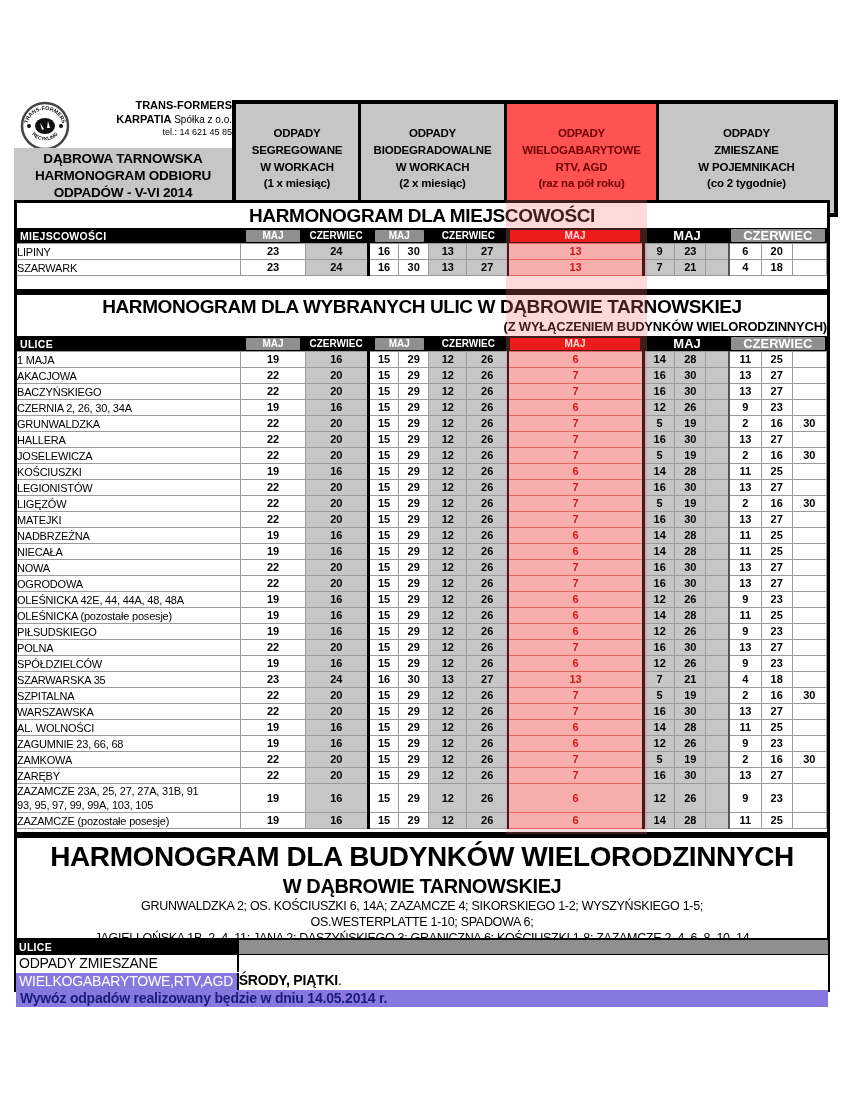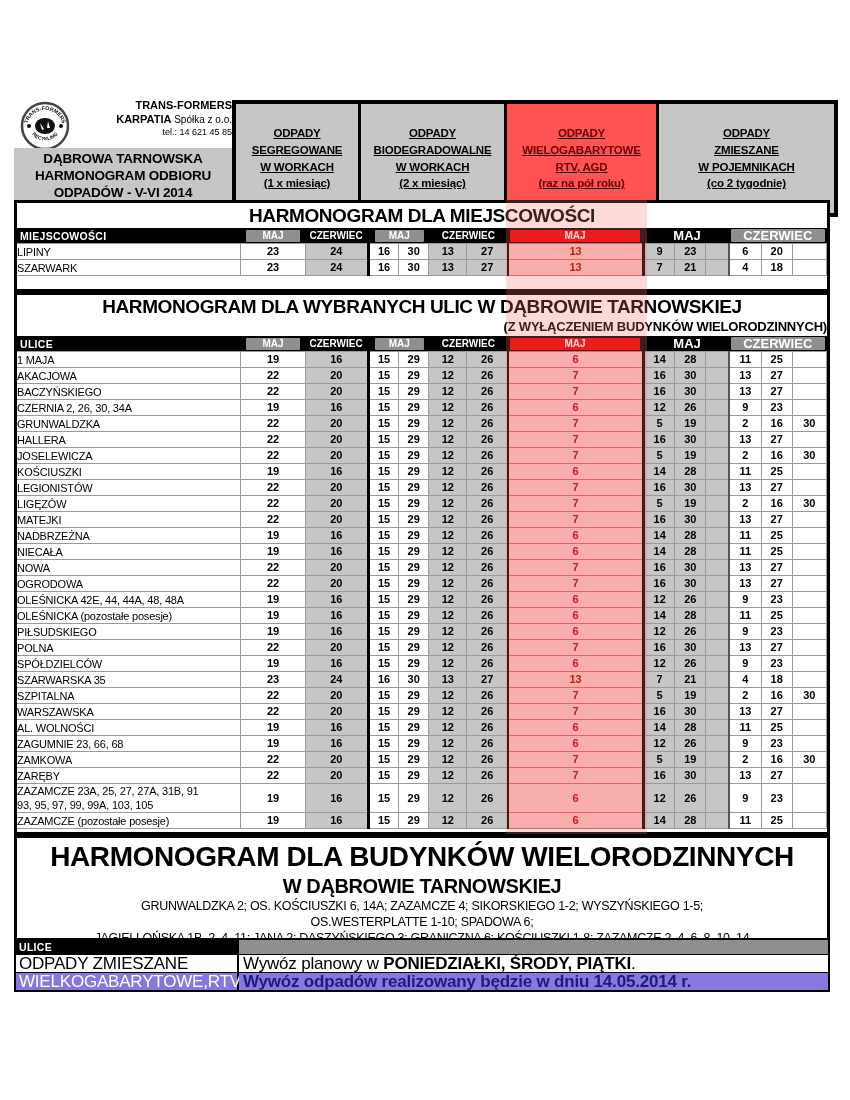--- a/index.html
+++ b/index.html
@@ -10,21 +10,21 @@
   .sec-header{position:absolute;left:0;top:0;width:824px;height:105px;}
   .logo-wrap{position:absolute;left:6px;top:6px;width:50px;height:50px;}
   .company{position:absolute;left:60px;top:4px;width:158px;text-align:right;line-height:1.25;}
   .company .l1{font-weight:bold;font-size:11px;}
   .company .l2{font-size:10px;}
   .company .l2 b{font-size:11px;}
   .company .l3{font-size:9px;}
   .title-box{position:absolute;left:0;top:53px;width:218px;height:52px;background:#c6c6c6;
              text-align:center;font-weight:bold;font-size:13.5px;line-height:1.26;padding-top:2px;box-sizing:border-box;letter-spacing:-0.2px;}
   .waste-boxes{position:absolute;left:218px;top:5px;width:606px;height:117px;display:flex;
-               border:4px solid #000;box-sizing:border-box;text-decoration:underline;}
+               border:4px solid #000;box-sizing:border-box;}
   .waste-box{border-left:3px solid #000;box-sizing:border-box;background:#c6c6c6;
              display:flex;flex-direction:column;justify-content:center;text-align:center;
              font-weight:bold;font-size:11.5px;line-height:1.45;letter-spacing:-0.2px;}
   .waste-box:first-child{border-left:none;}
   .wb1{width:122px;} .wb2{width:146px;} .wb3{width:152px;background:#ff5252;color:#6e0000;} .wb4{flex:1;}
 
   
   .tsec{position:absolute;left:0;width:816px;border:3px solid #000;box-sizing:border-box;background:#fff;overflow:hidden;}
   .tsec-title{text-align:center;font-weight:bold;font-size:19px;letter-spacing:-0.4px;padding:2px 0 1px 0;}
   .tsec-sub{text-align:right;font-weight:bold;font-size:13px;letter-spacing:-0.2px;padding-bottom:2px;}
@@ -74,21 +74,21 @@
   .multi .addr{font-size:12.5px;line-height:1.28;letter-spacing:-0.3px;}
 
   
   .btable{position:absolute;left:0;top:843px;width:816px;border:2px solid #000;box-sizing:border-box;}
   .brow{display:flex;border-top:1px solid #000;}
   .brow:first-child{border-top:none;}
   .bhdr{height:14px;}
   .bhdr .bl{background:#000;color:#fff;font-weight:bold;font-size:10.5px;letter-spacing:0.3px;
             width:223px;padding-left:3px;box-sizing:border-box;line-height:14px;}
   .bhdr .br{flex:1;background:#8f8f8f;}
-  .bdata{height:17px;line-height:17px;font-size:17px;}
+  .bdata{height:17px;line-height:17px;font-size:14px;flex-direction:column;}
   .bdata .bl{width:223px;padding-left:3px;box-sizing:border-box;border-right:2px solid #000;letter-spacing:-0.2px;}
   .bdata .br{flex:1;padding-left:4px;letter-spacing:-0.2px;}
   .row-z .bl,.row-z .br{background:#fff;color:#000;}
   .row-w .bl{background:#8678de;color:#fff;}
   .row-w .br{background:#8678de;color:#1b1b78;font-weight:bold;}
 </style>
 </head>
 <body>
 
 <div class="page">

